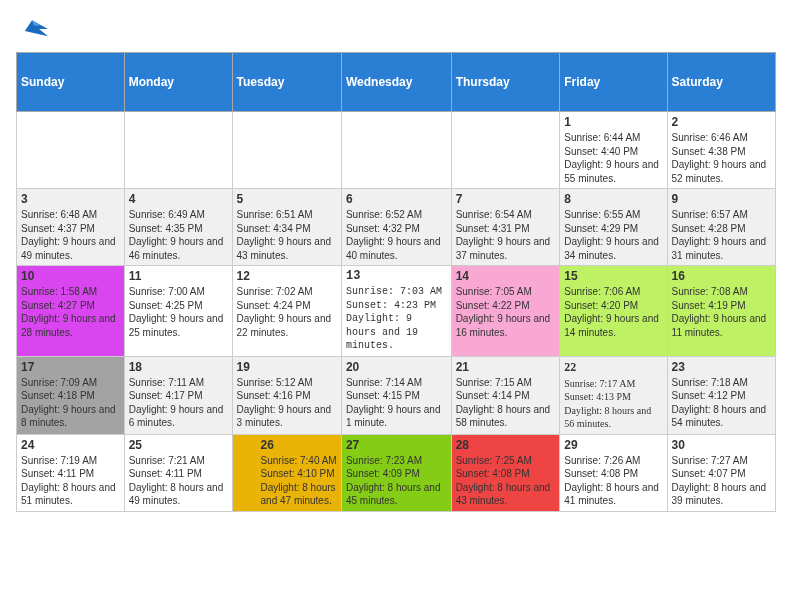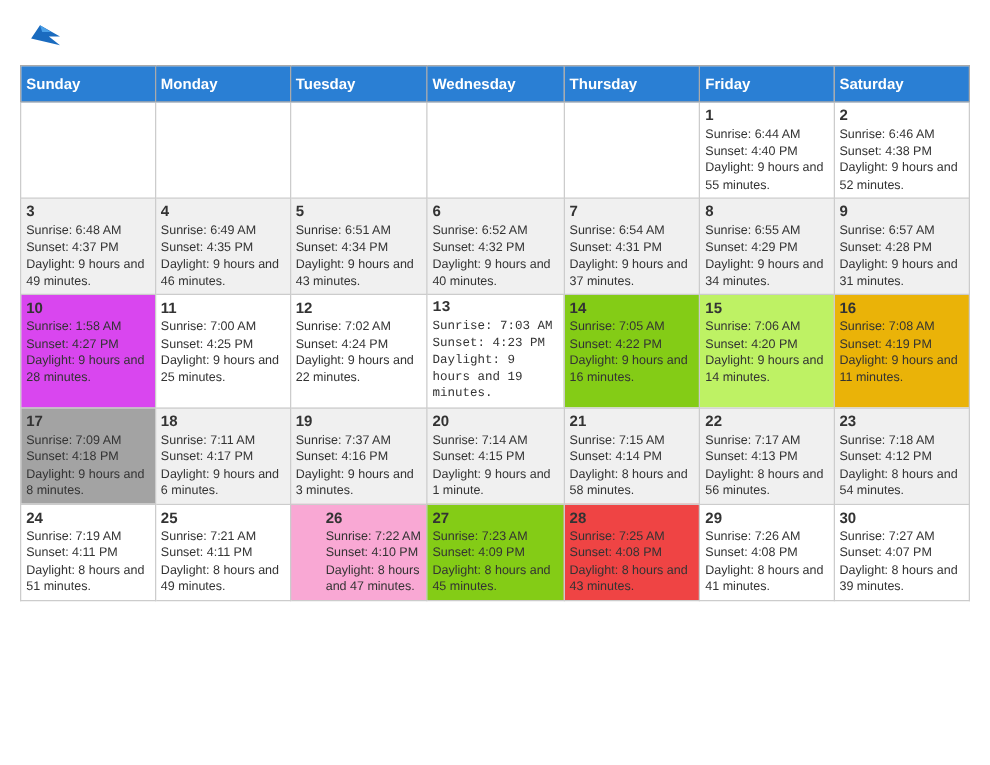--- a/index.html
+++ b/index.html
@@ -39,21 +39,21 @@
     }
     .calendar {
       width: 100%;
       border-collapse: collapse;
     }
     .calendar th {
       background: #2a7fd4;
       color: #fff;
       font-size: 12px;
       font-weight: bold;
-      padding: 7px 4px;
+      padding: 22px 4px;
       text-align: left;
       border: 1px solid #aaa;
     }
     .calendar td {
       vertical-align: top;
       border: 1px solid #ccc;
       padding: 3px 4px;
       width: 113px;
       min-height: 80px;
       font-size: 10px;
@@ -196,33 +196,33 @@
           <div class="day-info">Sunrise: 7:02 AM
 Sunset: 4:24 PM
 Daylight: 9 hours and 22 minutes.</div>
         </td>
         <td style="background: rgb(255, 255, 255); font-family: Liberation Mono, monospace;">
           <span class="day-num">13</span>
           <div class="day-info">Sunrise: 7:03 AM
 Sunset: 4:23 PM
 Daylight: 9 hours and 19 minutes.</div>
         </td>
-        <td style="background: #84cc16; margin-top: 20px;">
+        <td style="background: #f9a8d4; margin-top: 20px;">
           <span class="day-num">14</span>
           <div class="day-info">Sunrise: 7:05 AM
 Sunset: 4:22 PM
 Daylight: 9 hours and 16 minutes.</div>
         </td>
         <td style="background: #bef264;">
           <span class="day-num">15</span>
           <div class="day-info">Sunrise: 7:06 AM
 Sunset: 4:20 PM
 Daylight: 9 hours and 14 minutes.</div>
         </td>
-        <td style="background: #eab308; margin-left: 30px;">
+        <td style="background: #bef264; margin-left: 30px;">
           <span class="day-num">16</span>
           <div class="day-info">Sunrise: 7:08 AM
 Sunset: 4:19 PM
 Daylight: 9 hours and 11 minutes.</div>
         </td>
       </tr>
       <tr class="week-row">
         <td style="background: #a3a3a3;">
           <span class="day-num">17</span>
           <div class="day-info">Sunrise: 7:09 AM
@@ -230,37 +230,37 @@
 Daylight: 9 hours and 8 minutes.</div>
         </td>
         <td style="background: rgb(240, 240, 240);">
           <span class="day-num">18</span>
           <div class="day-info">Sunrise: 7:11 AM
 Sunset: 4:17 PM
 Daylight: 9 hours and 6 minutes.</div>
         </td>
         <td style="background: rgb(240, 240, 240);">
           <span class="day-num">19</span>
-          <div class="day-info">Sunrise: 7:37 AM
+          <div class="day-info">Sunrise: 5:12 AM
 Sunset: 4:16 PM
 Daylight: 9 hours and 3 minutes.</div>
         </td>
         <td style="background: rgb(240, 240, 240);">
           <span class="day-num">20</span>
           <div class="day-info">Sunrise: 7:14 AM
 Sunset: 4:15 PM
 Daylight: 9 hours and 1 minute.</div>
         </td>
         <td style="background: rgb(240, 240, 240);">
           <span class="day-num">21</span>
           <div class="day-info">Sunrise: 7:15 AM
 Sunset: 4:14 PM
 Daylight: 8 hours and 58 minutes.</div>
         </td>
-        <td style="background: rgb(240, 240, 240);">
+        <td style="background: rgb(240, 240, 240); font-family: Liberation Serif, serif;">
           <span class="day-num">22</span>
           <div class="day-info">Sunrise: 7:17 AM
 Sunset: 4:13 PM
 Daylight: 8 hours and 56 minutes.</div>
         </td>
         <td style="background: rgb(240, 240, 240);">
           <span class="day-num">23</span>
           <div class="day-info">Sunrise: 7:18 AM
 Sunset: 4:12 PM
 Daylight: 8 hours and 54 minutes.</div>
@@ -272,23 +272,23 @@
           <div class="day-info">Sunrise: 7:19 AM
 Sunset: 4:11 PM
 Daylight: 8 hours and 51 minutes.</div>
         </td>
         <td style="background: rgb(255, 255, 255);">
           <span class="day-num">25</span>
           <div class="day-info">Sunrise: 7:21 AM
 Sunset: 4:11 PM
 Daylight: 8 hours and 49 minutes.</div>
         </td>
-        <td style="background: #f9a8d4; padding-left: 28px;">
+        <td style="background: #eab308; padding-left: 28px;">
           <span class="day-num">26</span>
-          <div class="day-info">Sunrise: 7:22 AM
+          <div class="day-info">Sunrise: 7:40 AM
 Sunset: 4:10 PM
 Daylight: 8 hours and 47 minutes.</div>
         </td>
         <td style="background: #84cc16;">
           <span class="day-num">27</span>
           <div class="day-info">Sunrise: 7:23 AM
 Sunset: 4:09 PM
 Daylight: 8 hours and 45 minutes.</div>
         </td>
         <td style="background: #ef4444;">

